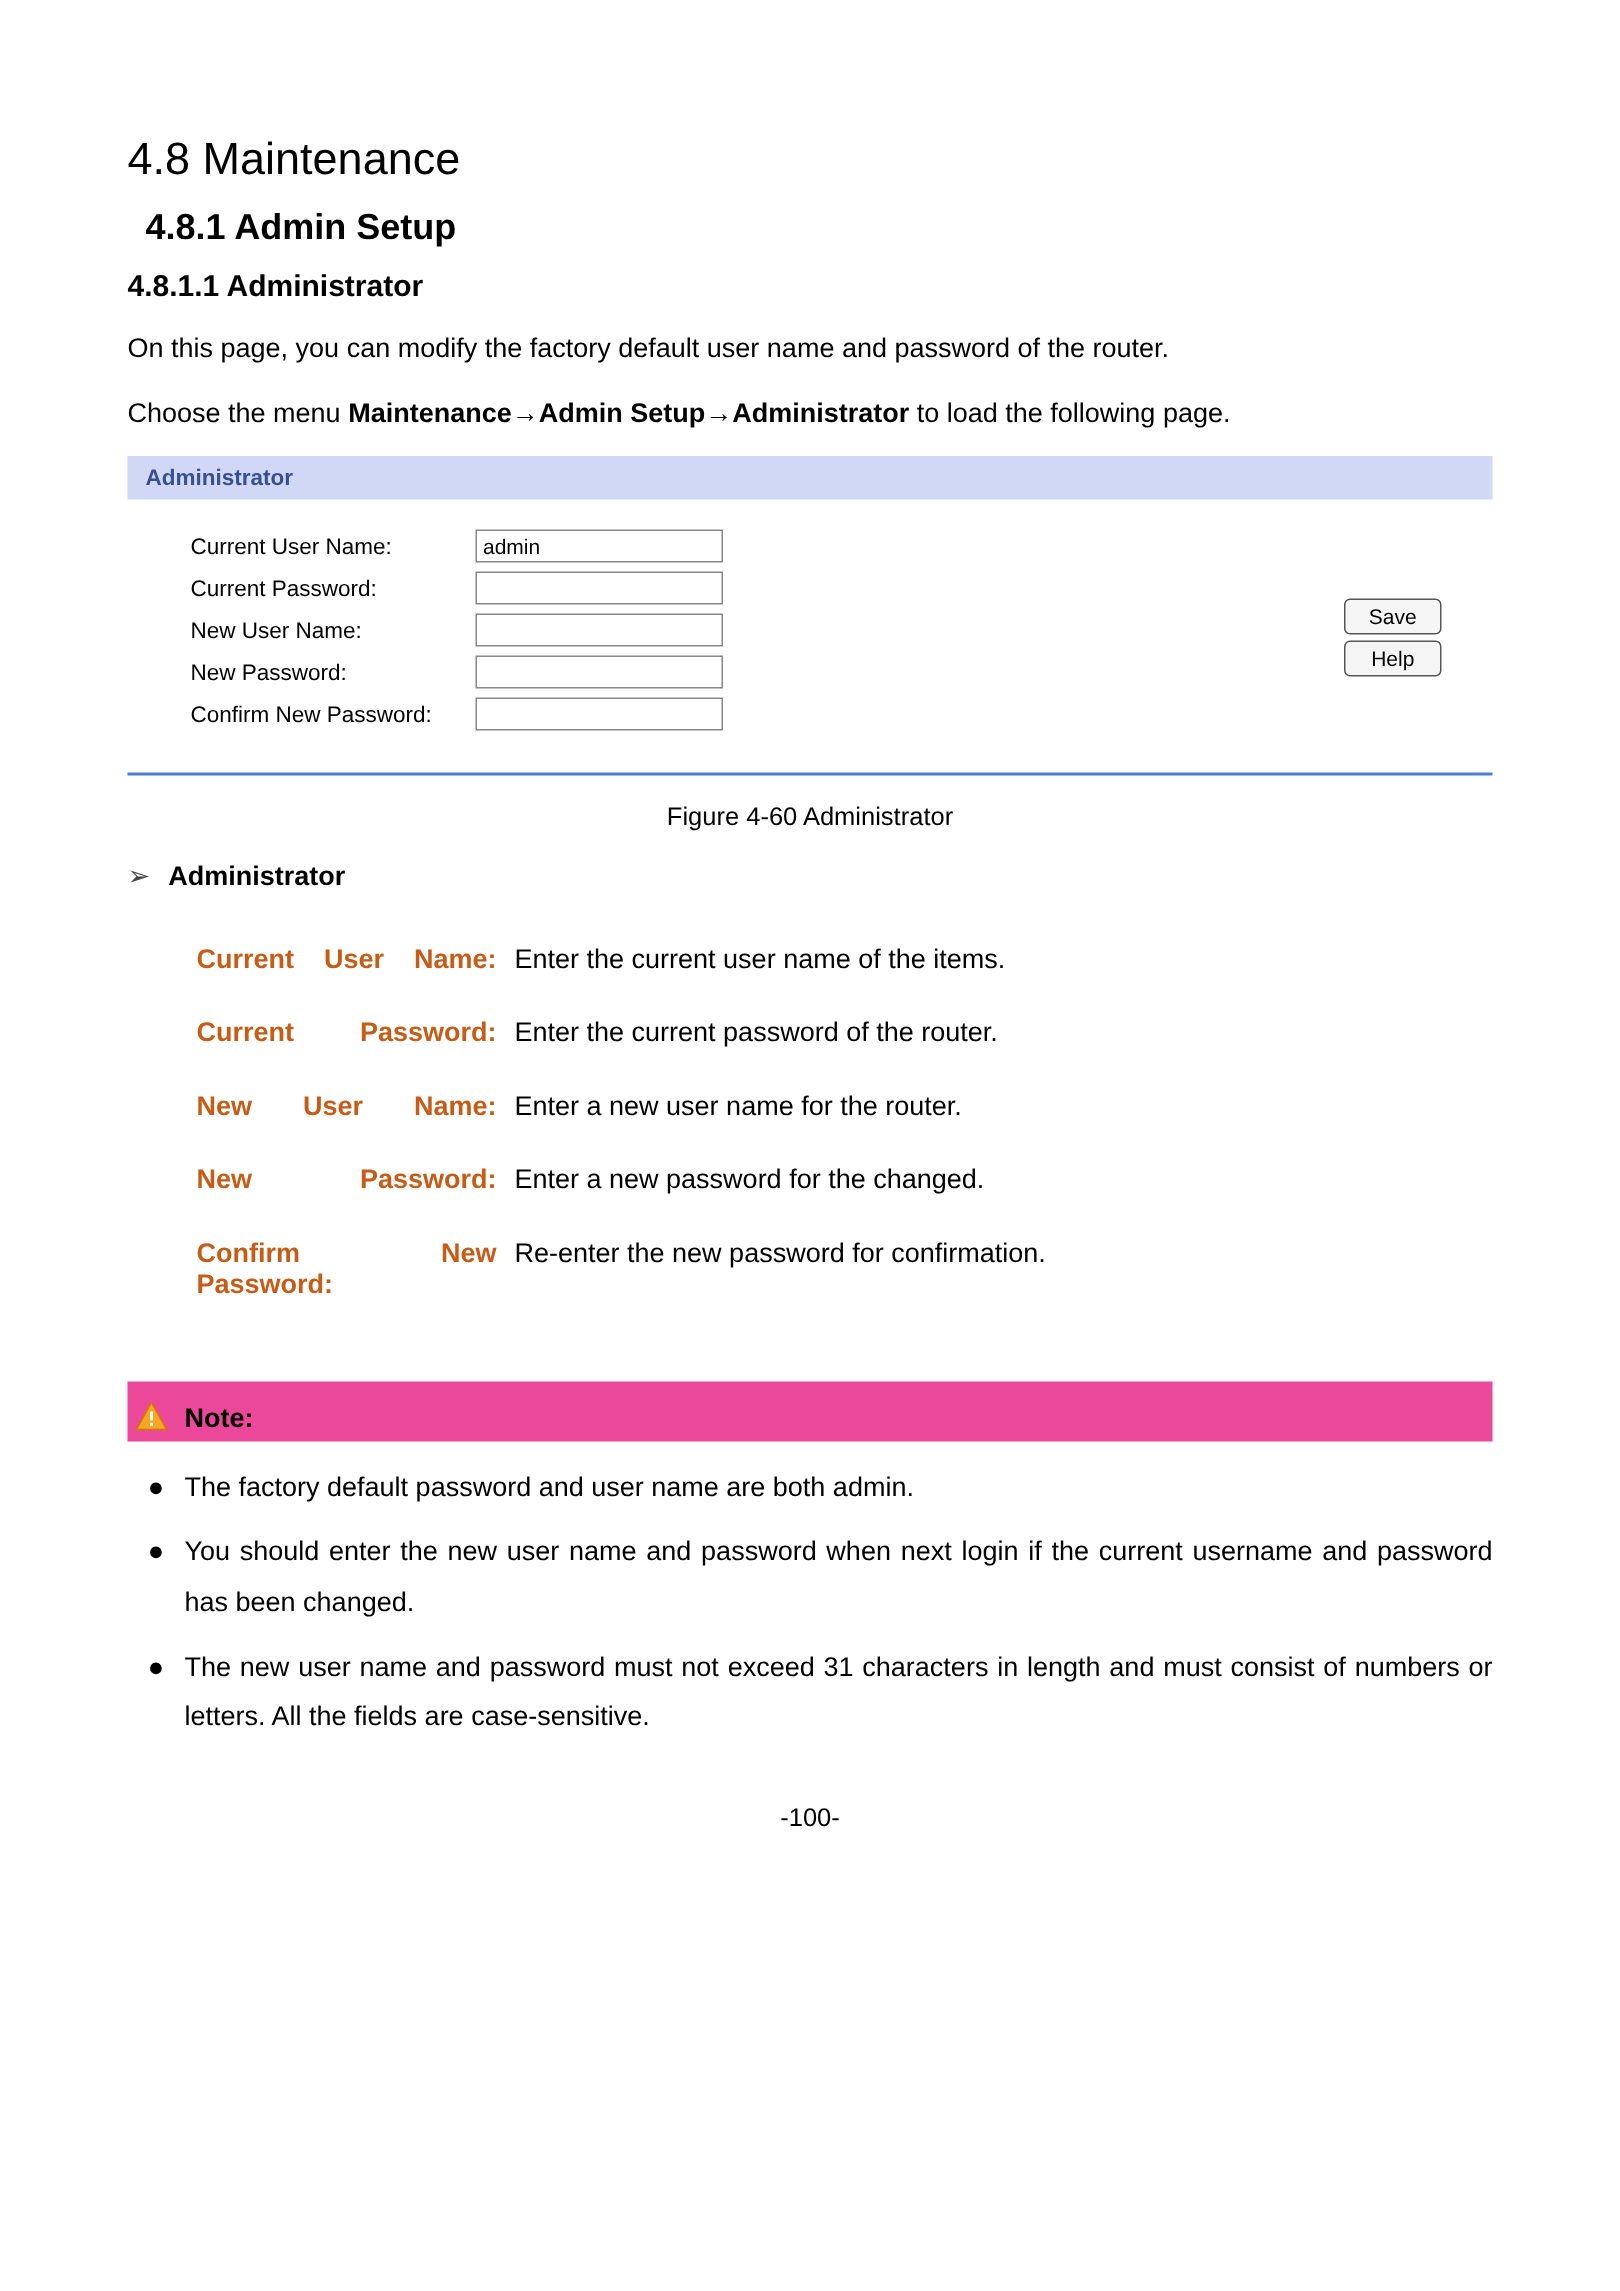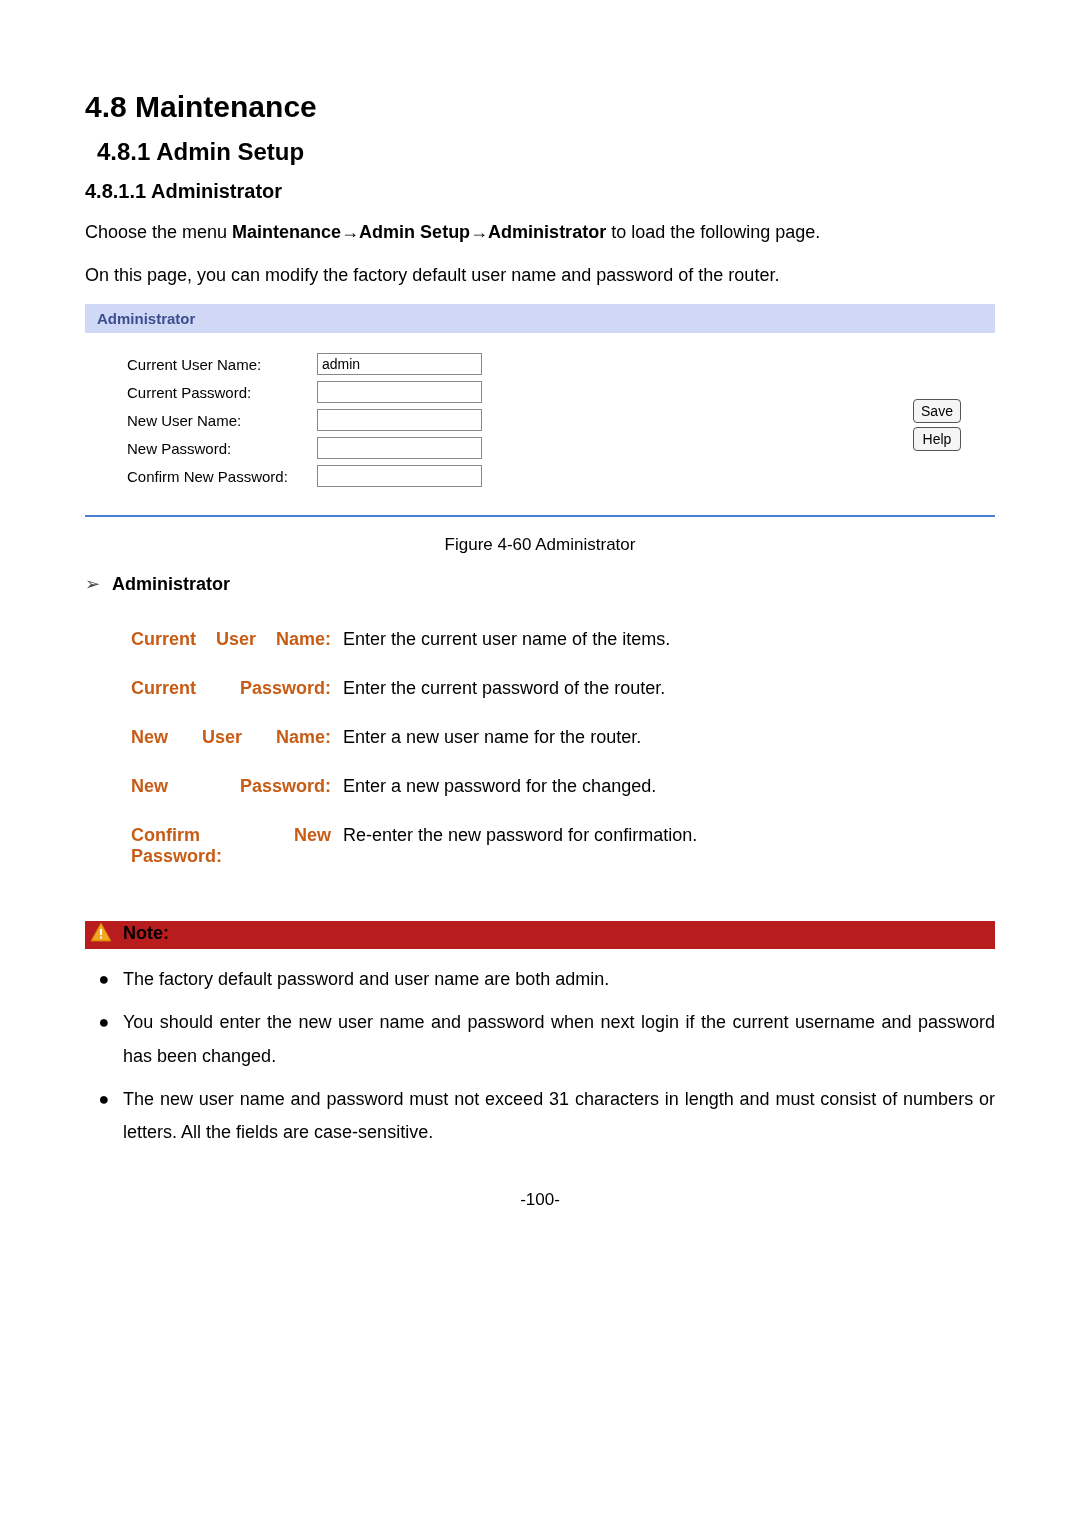--- a/index.html
+++ b/index.html
@@ -9,21 +9,21 @@
     color: #000;
     width: 1080px;
     background: #fff;
   }
   .page {
     padding: 90px 85px 40px 85px;
     box-sizing: border-box;
   }
   h1.section-h1 {
     font-size: 30px;
-    font-weight: bold;
+    font-weight: normal;
     margin: 0 0 14px 0;
   }
   h2.section-h2 {
     font-size: 24px;
     font-weight: bold;
     margin: 0 0 14px 12px;
   }
   h3.section-h3 {
     font-size: 20px;
     font-weight: bold;
@@ -73,21 +73,21 @@
     font-size: 14px;
     padding: 0 4px;
   }
   .button-col {
     margin-left: auto;
     padding-right: 24px;
     padding-top: 48px;
   }
   .btn {
     display: block;
-    width: 48px;
+    width: 65px;
     height: 24px;
     font-size: 14px;
     background: #f5f5f5;
     border: 1px solid #555;
     border-radius: 4px;
     margin: 4px 0;
     cursor: pointer;
   }
   .figure-caption {
     text-align: center;
@@ -121,22 +121,22 @@
     width: 200px;
     text-align: justify;
     text-align-last: justify;
   }
   .note-block {
     margin-top: 40px;
   }
   .note-head {
     display: flex;
     align-items: center;
-    background: #b91c1c;
-    padding: 0 8px 4px 0;
+    background: #ec4899;
+    padding: 12px 8px 4px 0;
     font-size: 18px;
   }
   .note-icon {
     width: 24px;
     height: 24px;
     margin-left: 4px;
     margin-right: 10px;
   }
   .note-list {
     list-style: none;
@@ -166,25 +166,25 @@
 </style>
 </head>
 <body>
 
 <div class="page">
 
   <h1 class="section-h1">4.8  Maintenance</h1>
   <h2 class="section-h2">4.8.1  Admin Setup</h2>
   <h3 class="section-h3">4.8.1.1   Administrator</h3>
 
+  <p class="para">On this page, you can modify the factory default user name and password of the router.</p>
+
   <p class="para">
     <span>Choose the menu </span><b>Maintenance→Admin Setup→Administrator</b><span> to load the following page.</span>
   </p>
-
-  <p class="para">On this page, you can modify the factory default user name and password of the router.</p>
 
   <div class="panel">
     <div class="panel-header">Administrator</div>
     <div class="panel-body">
       <div class="form-left">
         <div class="form-row">
           <span class="form-label">Current User Name:</span>
           <input class="form-input" type="text" value="admin" style="">
         </div>
         <div class="form-row">

